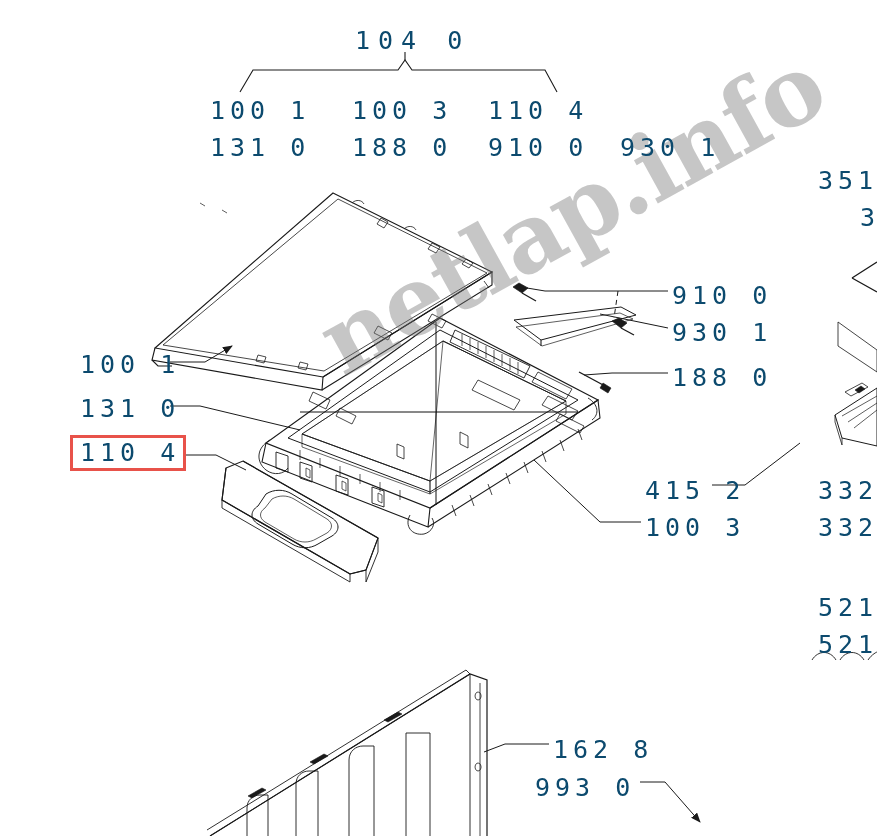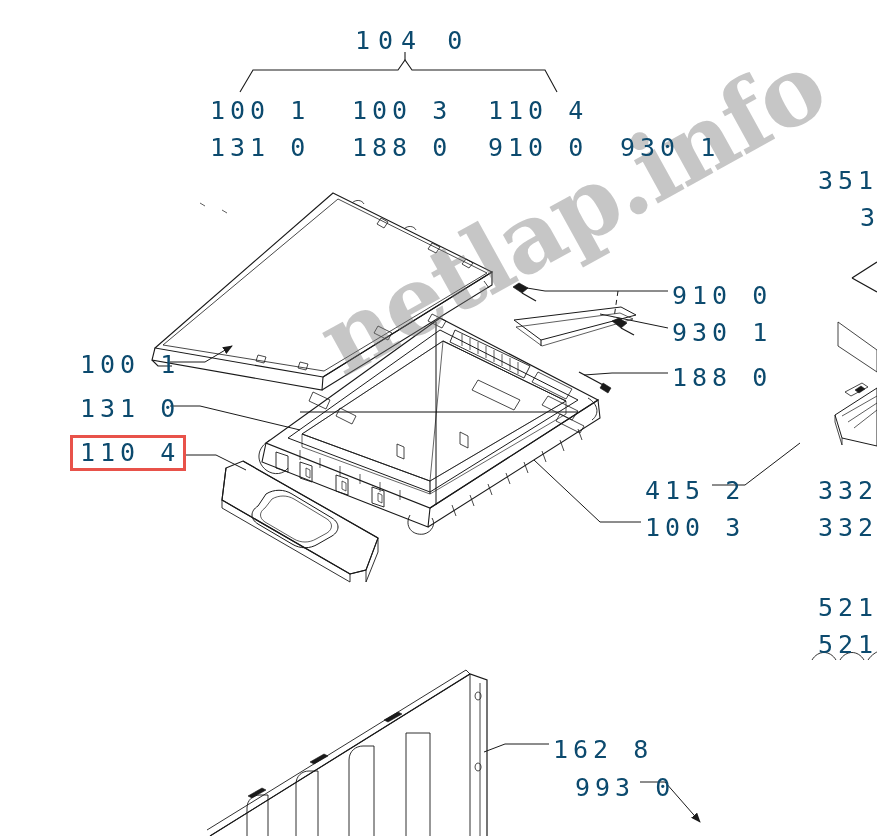--- a/index.html
+++ b/index.html
@@ -255,16 +255,16 @@
       <div class="lbl thin" style="left: 672px; top: 283px;">910 0</div>
       <div class="lbl thin" style="left: 672px; top: 320px;">930 1</div>
       <div class="lbl thin" style="left: 672px; top: 365px;">188 0</div>
       <div class="lbl thin" style="left: 645px; top: 478px;">415 2</div>
       <div class="lbl thin" style="left: 645px; top: 515px;">100 3</div>
       <div class="lbl thin" style="left: 818px; top: 478px;">332</div>
       <div class="lbl thin" style="left: 818px; top: 515px;">332</div>
       <div class="lbl thin" style="left: 818px; top: 595px;">521</div>
       <div class="lbl thin" style="left: 818px; top: 632px;">521</div>
       <div class="lbl thin" style="left: 553px; top: 737px;">162 8</div>
-      <div class="lbl thin" style="left: 575px; top: 775px;">993 0</div>
+      <div class="lbl thin" style="left: 535px; top: 775px;">993 0</div>
     </div>
 
 </div>
 
 </body></html>

